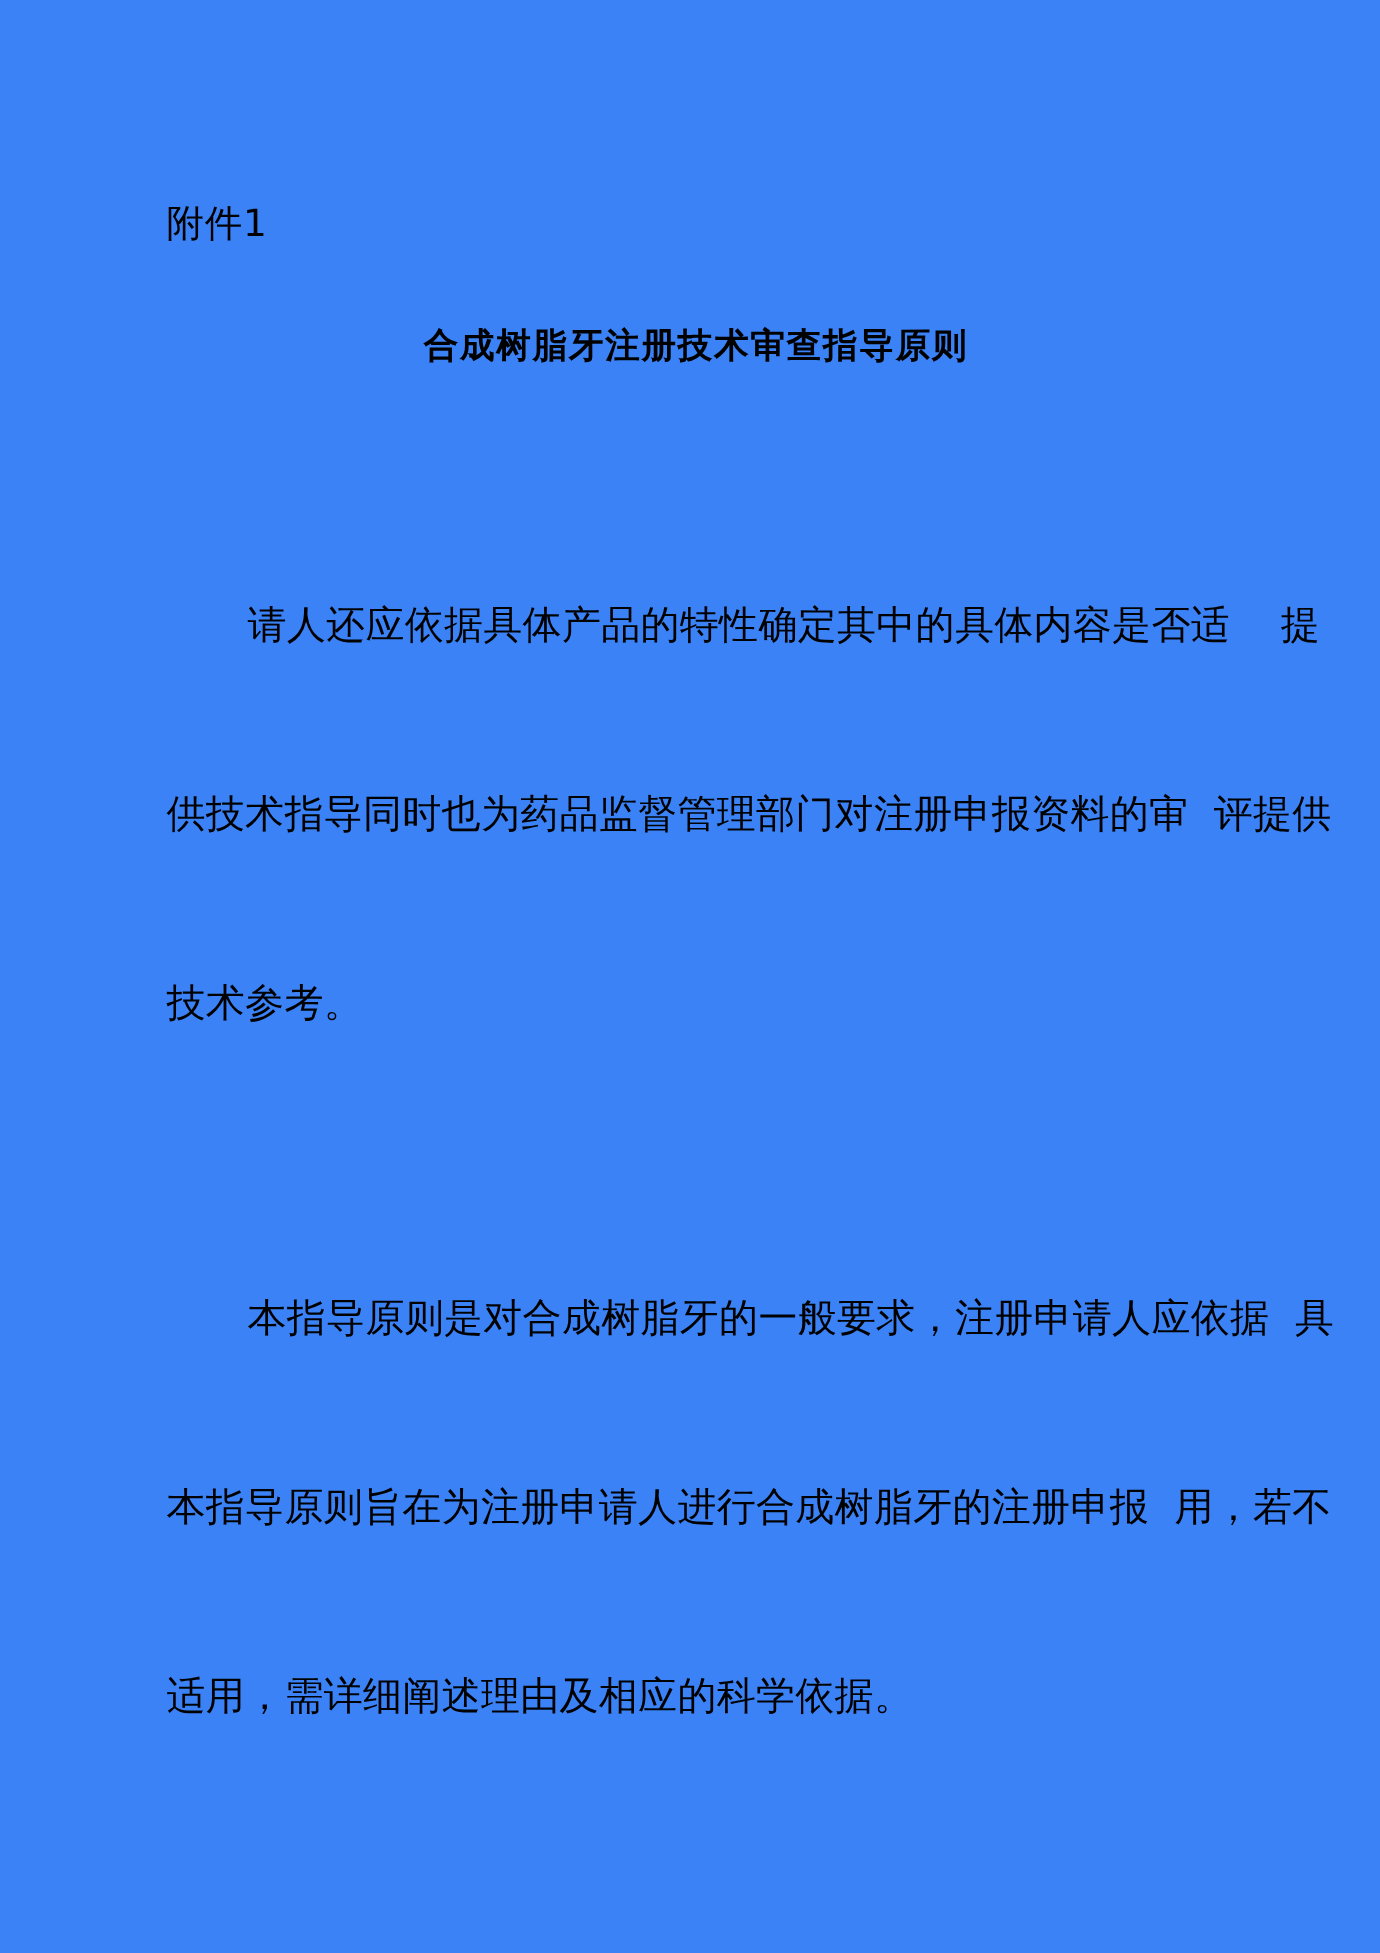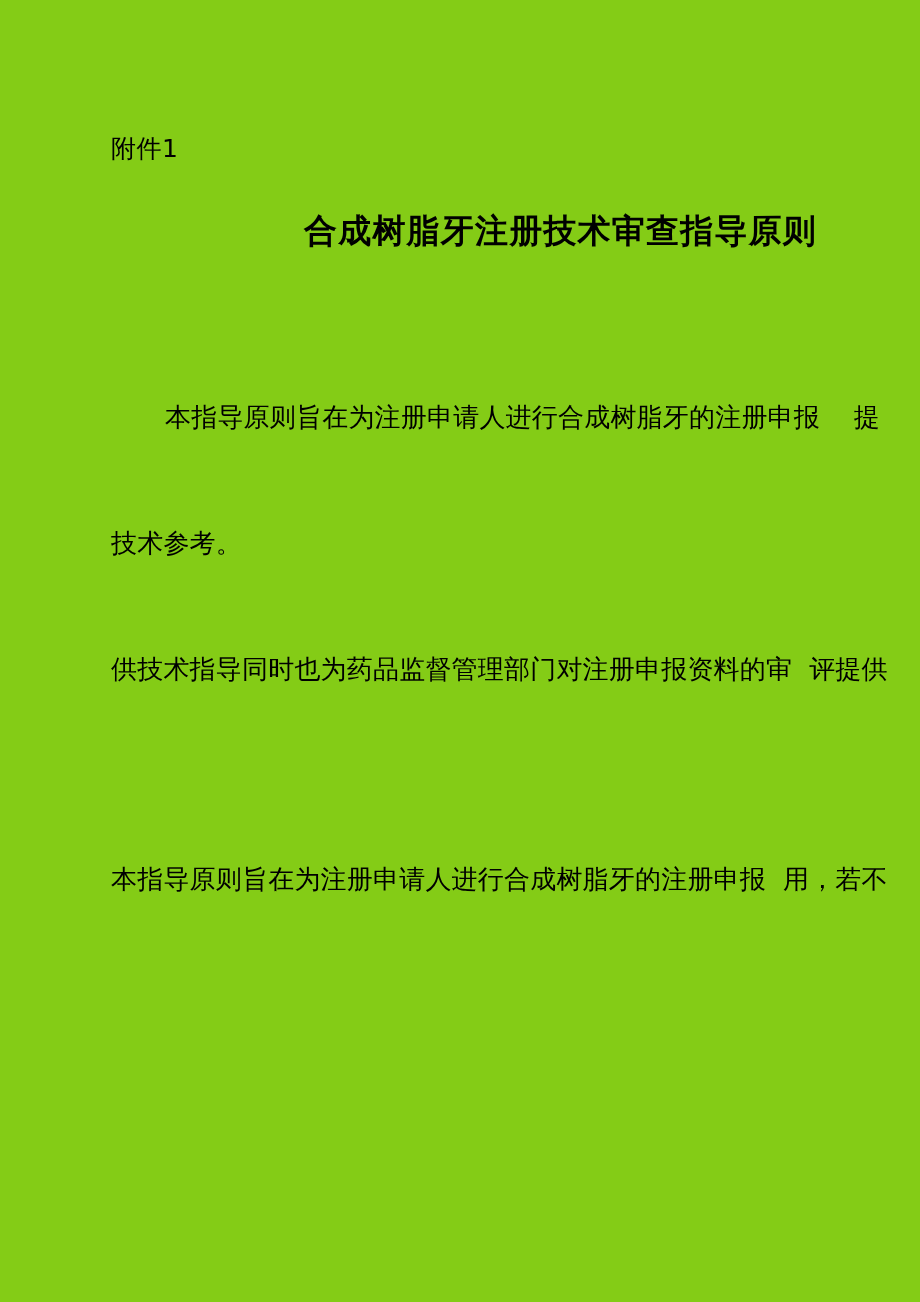--- a/index.html
+++ b/index.html
@@ -10,21 +10,21 @@
   }
   body {
     font-family: "DejaVu Sans", "Liberation Sans", sans-serif;
     color: #000000;
     -webkit-font-smoothing: none;
   }
   .page {
     position: relative;
     width: 920px;
     height: 1302px;
-    background: #84cc16;
+    background: #3b82f6;
     overflow: hidden;
     box-sizing: border-box;
   }
   .attachment-label {
     margin: 0;
     padding: 0;
     position: absolute;
     left: 111px;
     top: 132px;
     font-size: 25px;
@@ -33,22 +33,22 @@
     font-weight: 500;
     white-space: pre;
   }
   .doc-title {
     margin: 0;
     padding: 0;
     position: absolute;
     left: 111px;
     top: 208px;
     width: 706px;
-    text-align: right;
-    font-size: 33px;
+    text-align: center;
+    font-size: 23px;
     line-height: 46px;
     font-weight: 700;
     letter-spacing: 1.2px;
     white-space: pre;
   }
   .body-block {
     position: absolute;
     left: 111px;
     top: 312px;
     width: 716px;
@@ -79,24 +79,26 @@
 
 <div class="page">
 
   <div class="attachment-label">附件1</div>
 
   <h1 class="doc-title">合成树脂牙注册技术审查指导原则</h1>
 
   <div class="body-block">
 
     <p class="para">
-      <span class="line indent">本指导原则旨在为注册申请人进行合成树脂牙的注册申报    提</span>
+      <span class="line indent">请人还应依据具体产品的特性确定其中的具体内容是否适    提</span>
+      <span class="line">供技术指导同时也为药品监督管理部门对注册申报资料的审  评提供</span>
       <span class="line">技术参考。</span>
-      <span class="line">供技术指导同时也为药品监督管理部门对注册申报资料的审  评提供</span>
     </p>
 
     <p class="para">
+      <span class="line indent">本指导原则是对合成树脂牙的一般要求，注册申请人应依据  具</span>
       <span class="line">本指导原则旨在为注册申请人进行合成树脂牙的注册申报  用，若不</span>
+      <span class="line">适用，需详细阐述理由及相应的科学依据。</span>
     </p>
 
   </div>
 
 </div>
 
 </body></html>

